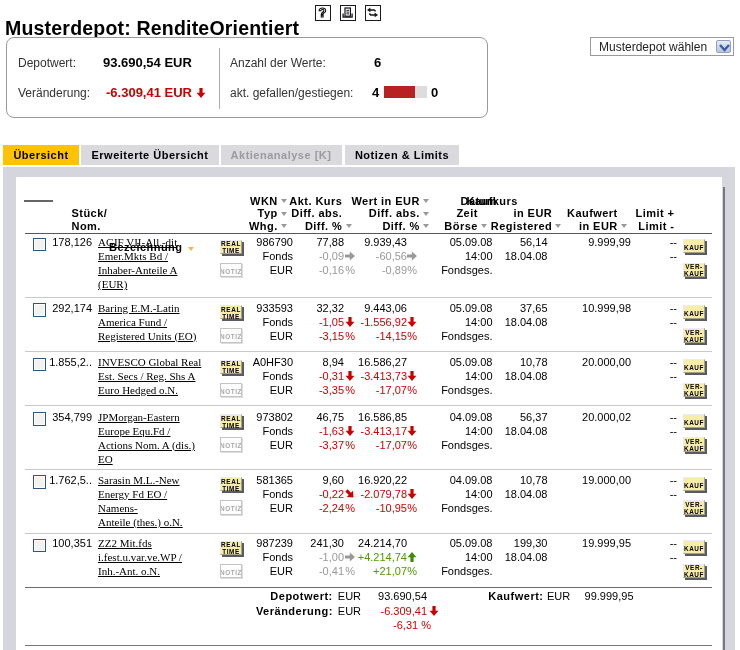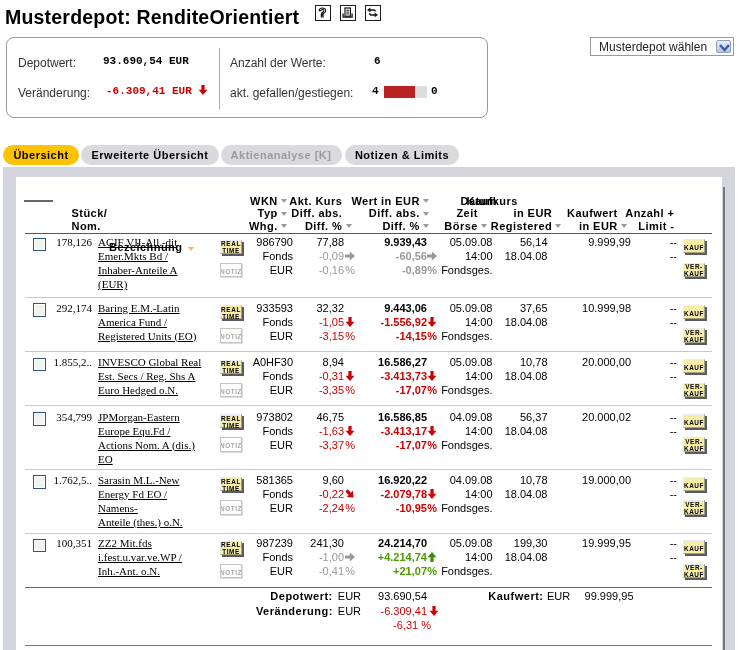--- a/index.html
+++ b/index.html
@@ -1,54 +1,54 @@
 <!DOCTYPE html>
 <html><head>
 <meta charset="utf-8">
 <style>
 * { margin:0; padding:0; box-sizing:border-box; }
 html,body { width:740px; height:650px; background:#fff; font-family:"Liberation Sans",sans-serif; position:relative; overflow:hidden; }
 .abs { position:absolute; }
-#title { left:5px; top:6px; font-size:19.5px; font-weight:bold; color:#000; letter-spacing:0.2px; }
+#title { left:5px; top:17px; font-size:19.5px; font-weight:bold; color:#000; letter-spacing:0.2px; }
 .ticon { width:16px; height:16px; border:1.5px solid #1a1a1a; background:#fff; top:5px; position:absolute; }
 #sumbox { left:6px; top:37px; width:482px; height:81px; border:1px solid #999; border-radius:8px; background:#fff; }
 #sumbox .lbl { position:absolute; font-size:12px; color:#333; }
-#sumbox .val { position:absolute; font-size:11px; font-weight:bold; color:#000;font-family:Liberation Mono, monospace; }
+#sumbox .val { position:absolute; font-size:13px; font-weight:bold; color:#000; }
 #sumdiv { left:212px; top:10px; width:1px; height:61px; background:#aaa; position:absolute; }
 #sel { left:590px; top:37px; width:144px; height:19px; border:1px solid #9a9a9a; background:#fff; }
 #sel .txt { position:absolute; left:8px; top:2px; font-size:12px; color:#222; }
 #sel .btn { position:absolute; right:2px; top:2px; width:15px; height:13px; background:linear-gradient(#e8ecf5,#b9c4dd); border:1px solid #8fa0c0; border-radius:2px; }
 #sel .btn svg { position:absolute; left:2px; top:3px; }
-.tab { top:145px; height:20px; font-size:11px; font-weight:bold; text-align:center; line-height:21px; letter-spacing:0.5px; background:#d9d9de; color:#000; position:absolute;border-radius:10px; }
+.tab { top:145px; height:20px; font-size:11px; font-weight:bold; text-align:center; line-height:21px; letter-spacing:0.5px; background:#d9d9de; color:#000; position:absolute; }
 #tab1 { left:3px; width:76px; background:#fdc300; }
 #tab2 { left:81px; width:138px; }
 #tab3 { left:220.5px; width:121px; color:#9a9aa0; }
 #tab4 { left:345px; width:114px; }
 #panel { left:3px; top:167px; width:732px; height:483px; background:#d5d5dd; }
 #inner { left:16px; top:177px; width:706px; height:473px; background:#fff; position:absolute; }
 #vline { left:722.5px; top:187px; width:2.2px; height:463px; background:#77777f; }
 .hl { position:absolute; background:#c8c8c8; height:1px; left:9px; width:687px; }
 .hcell { position:absolute; font-size:11px; font-weight:bold; color:#000; line-height:12.3px; white-space:nowrap; letter-spacing:0.45px; }
 .r { text-align:right; }
 .sa { display:inline-block; width:0; height:0; border-left:3.5px solid transparent; border-right:3.5px solid transparent; border-top:4.5px solid #98989f; margin-left:4px; }
 .sa.abs2 { margin:0; }
 .sa.o { border-top-color:#f3b64a; margin-left:6px; }
 .row { position:absolute; left:0; width:706px; font-size:11px; line-height:14px; color:#000; }
 .cb { position:absolute; left:16.5px; width:13.5px; height:13.5px; border:1.4px solid #2d5580; background:#f2f2ee; box-shadow:inset 0 0 0 1px #fff; top:2.5px; }
-.stk { position:absolute; left:9px; width:67px; text-align:right;font-family:Liberation Serif, serif; }
+.stk { position:absolute; left:9px; width:67px; text-align:right; }
 .nm { position:absolute; left:82px; width:116px;font-family:Liberation Serif, serif; }
 .nm a { color:#000; text-decoration:underline; }
 .wkn { position:absolute; left:214px; width:63px; text-align:right; }
 .ln { height:14px; white-space:nowrap; }
 .v { display:inline-block; text-align:right; }
 .sx { display:inline-block; width:11px; text-align:right; vertical-align:top; }
 .kurs { position:absolute; left:272px; width:67px; }
 .kurs .v { width:56px; }
 .kurs .sx { width:11px; }
-.wert { position:absolute; left:338px; width:83px;font-weight:bold; }
+.wert { position:absolute; left:318px; width:83px; }
 .wert .v { width:73px; }
 .wert .sx { width:10px; }
 .dat { position:absolute; left:420px; width:56.5px; text-align:right; }
 .kk { position:absolute; left:475px; width:56.5px; text-align:right; }
 .kw { position:absolute; left:538px; width:77px; text-align:right; }
 .lim { position:absolute; left:620px; width:41px; text-align:right; }
 .gray { color:#999; }
 .red { color:#cc0000; }
 .green { color:#4d9a00; }
 .aw { vertical-align:-1px; }
@@ -142,21 +142,21 @@
 <div class="hcell r" style="left:341.8px;top:30.3px;width:120px;">Zeit</div>
 <div class="hcell r" style="left:341.8px;top:42.5px;width:120px;">Börse</div>
 <div class="sa abs2" style="position:absolute;left:465px;top:46.7px;"></div>
 <div class="hcell r" style="left:416.2px;top:18px;width:120px;text-align:center;">Kaufkurs</div>
 <div class="hcell r" style="left:416.2px;top:30.3px;width:120px;">in EUR</div>
 <div class="hcell r" style="left:416.2px;top:42.5px;width:120px;">Registered</div>
 <div class="sa abs2" style="position:absolute;left:539.4px;top:46.7px;"></div>
 <div class="hcell r" style="left:481.7px;top:30.3px;width:120px;">Kaufwert</div>
 <div class="hcell r" style="left:481.7px;top:42.5px;width:120px;">in EUR</div>
 <div class="sa abs2" style="position:absolute;left:604.9px;top:46.7px;"></div>
-<div class="hcell r" style="left:538.4px;top:30.3px;width:120px;">Anzahl +</div>
+<div class="hcell r" style="left:538.4px;top:30.3px;width:120px;">Limit +</div>
 <div class="hcell r" style="left:538.4px;top:42.5px;width:120px;">Limit -</div>
 <div class="hl" style="top:56px;background:#55565e;"></div>
 <div class="row" style="top:58px;">
       <span class="cb"></span>
       <div class="stk">178,126</div>
       <div class="nm"><a href="#">AGIF VII-All.-dit<br>Emer.Mkts Bd /<br>Inhaber-Anteile A<br>(EUR)</a></div>
       <div class="btn3d rt"><svg width="20" height="13" viewBox="0 0 20 13">
           <text x="10.0" y="5.3" text-anchor="middle" font-family="Liberation Sans" font-size="6.4" font-weight="bold" letter-spacing="0.60" fill="#000">REAL</text>
           <text x="10.0" y="11.8" text-anchor="middle" font-family="Liberation Sans" font-size="6.4" font-weight="bold" letter-spacing="0.60" fill="#000">TIME</text>
         </svg></div>

